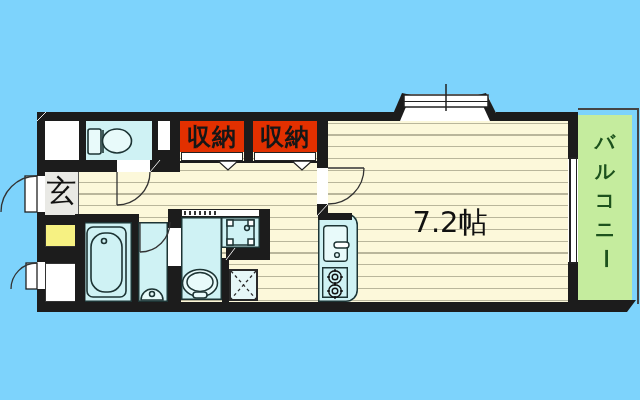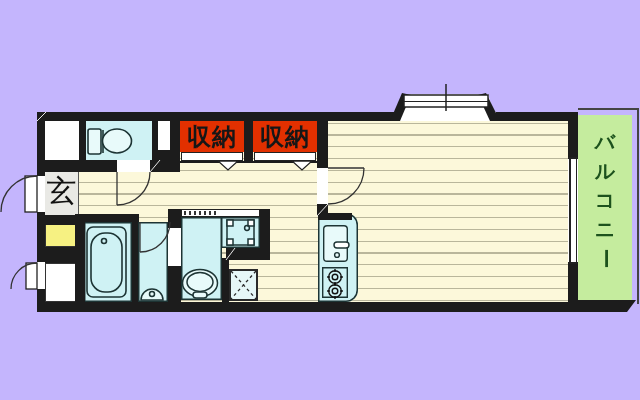--- a/index.html
+++ b/index.html
@@ -1,16 +1,16 @@
 <!DOCTYPE html>
 <html><head>
 <meta charset="utf-8">
 <style>
   html,body{margin:0;padding:0;background:#fff;}
-  #stage{position:relative;width:640px;height:400px;background:#c4b5fd;overflow:hidden;
+  #stage{position:relative;width:640px;height:400px;background:#7dd3fc;overflow:hidden;
          font-family:"DejaVu Sans",sans-serif;}
   .abs{position:absolute;}
   .w{position:absolute;background:#1c1c1c;}
   .open{position:absolute;background:#fff;}
   .cyan{background:#cff2f4;}
   .outl{box-shadow:inset 0 0 0 1.5px #1d3434;}
   #floor{left:37px;top:112px;width:541px;height:200px;
          background:repeating-linear-gradient(to bottom,#fcf8da 0 10.6px,#b9b69b 10.6px 11.8px);}
   .label{position:absolute;color:#111;text-align:center;line-height:1.05;}
   #storage1,#storage2{font-size:24px;font-weight:600;color:#161616;letter-spacing:1px;
@@ -192,20 +192,21 @@
 
     <g stroke="#fff" stroke-width="1" opacity="0.9">
       <line x1="37" y1="121" x2="46" y2="112"></line>
       <line x1="150" y1="172" x2="160" y2="160"></line>
       <line x1="317" y1="216" x2="328" y2="204"></line>
       <line x1="226" y1="260" x2="235" y2="248"></line>
     </g>
   </svg>
 
   <div class="label" style="left:45px;top:175px;width:33px;font-size:30px;">玄</div>
+  <div class="label" style="left:393px;top:207px;width:114px;font-size:29px;">7.2帖</div>
   <div id="balcony-label" class="abs" style="left:591px;top:128px;width:28px;height:170px;">
       <div>バ</div>
       <div>ル</div>
       <div>コ</div>
       <div>ニ</div>
       <div style="transform: rotate(90deg);">ー</div>
     </div>
 
 </div>
 

